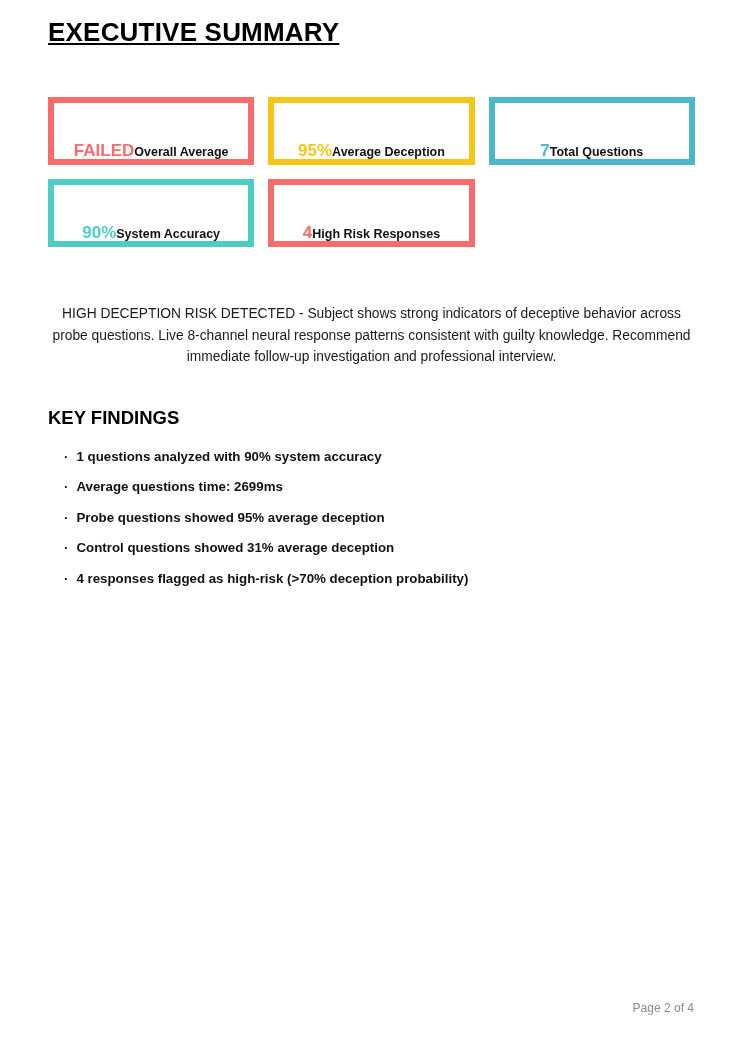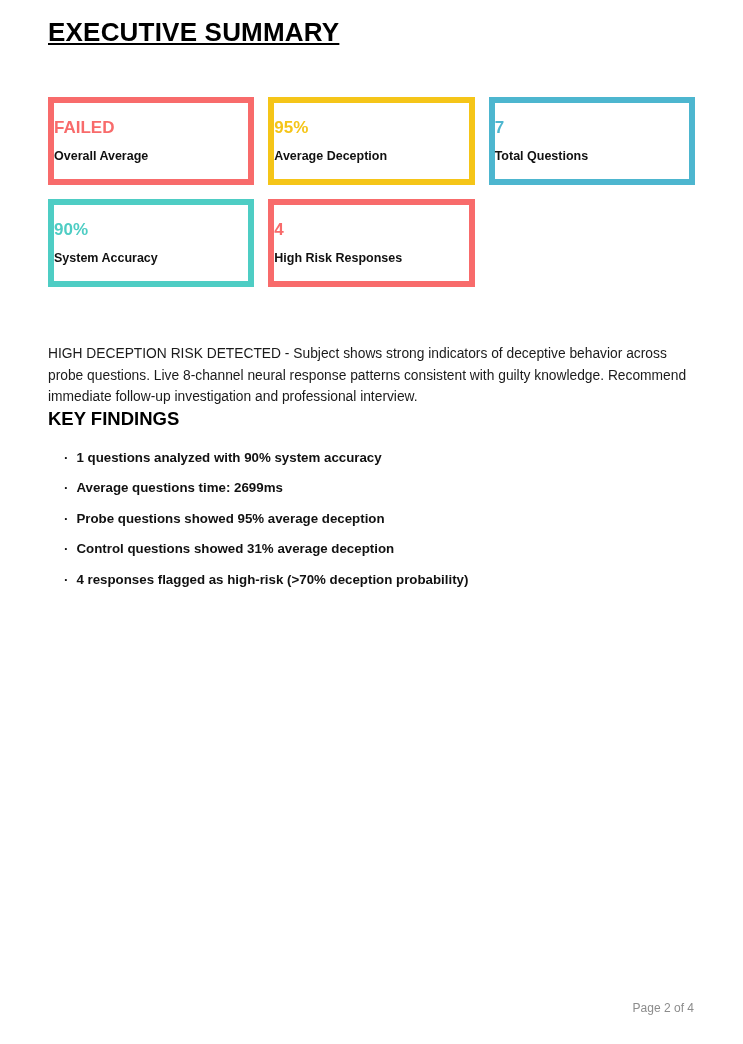--- a/index.html
+++ b/index.html
@@ -27,25 +27,24 @@
   }
   .cards-grid {
     margin-top: 49px;
     display: grid;
     grid-template-columns: repeat(3, 1fr);
     gap: 14px;
   }
   .stat-card {
     border: 6px solid #ccc;
     background: #ffffff;
-    height: 88px;
+    height: 68px;
     box-sizing: border-box;
     display: flex;
-    flex-direction: column;
-    align-items: flex-start;
+    align-items: flex-end;
     justify-content: center;
   }
   .stat-value {
     font-size: 17px;
     font-weight: 700;
     line-height: 1;
   }
   .stat-label {
     margin-top: 13px;
     font-size: 12.5px;
@@ -58,22 +57,23 @@
     font-weight: 700;
     color: #000000;
   }
   .assessment-section { margin-top: 56px; }
   .assessment-body {
     margin: 19px 0 0 0;
     font-size: 13.8px;
     line-height: 1.56;
     color: #1b1b1b;
     max-width: 648px;
+    text-align: center;
   }
-  .findings-section { }
+  .findings-section { margin-top: 39px; }
   .findings-list {
     list-style: none;
     margin: 20px 0 0 0;
     padding: 0 0 0 16px;
   }
   .findings-list li {
     font-size: 13.3px;
     font-weight: 700;
     color: #111111;
     margin-bottom: 15.5px;

